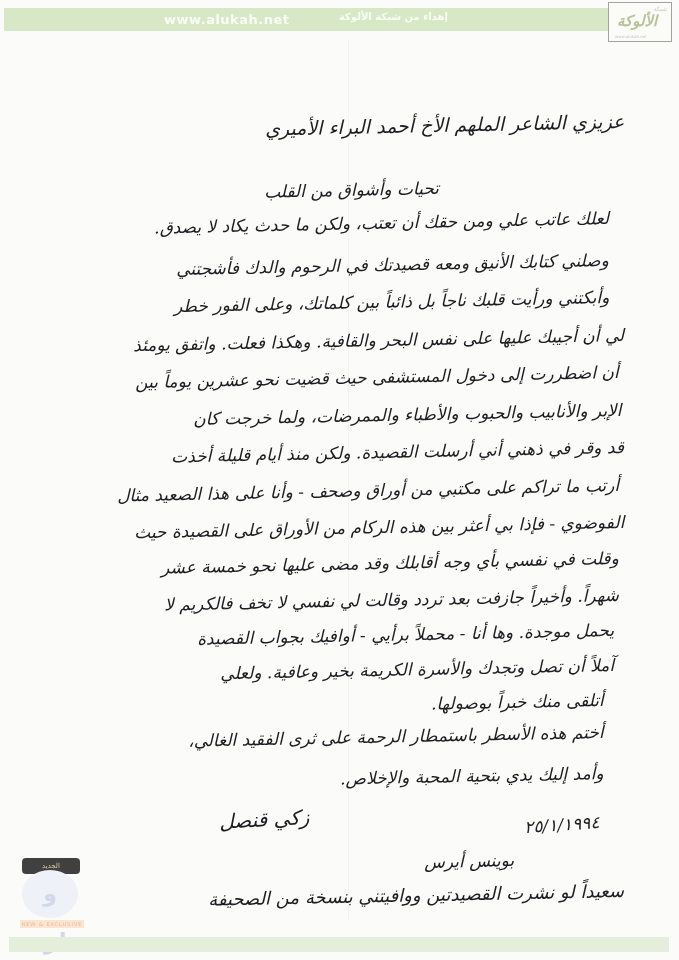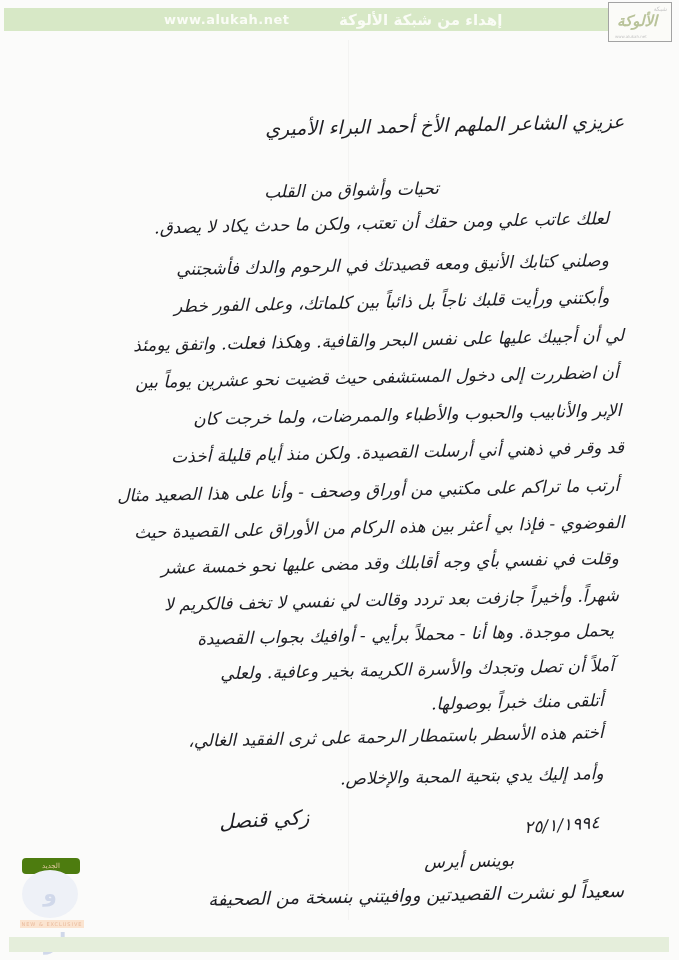--- a/index.html
+++ b/index.html
@@ -13,21 +13,21 @@
       background: #d7e8c6;
     }
     .banner-url {
       position: absolute; left: 160px; top: 4px;
       font-family: "DejaVu Sans", sans-serif; font-weight: bold;
       font-size: 13px; color: #fafcf6; letter-spacing: 0.5px;
     }
     .banner-tagline {
       position: absolute; left: 335px; top: 3px; direction: rtl;
       font-family: "DejaVu Sans", sans-serif; font-weight: bold;
-      font-size: 15px; color: #fafcf6;
+      font-size: 10px; color: #fafcf6;
     }
     .logo-box {
       position: absolute; left: 608px; top: 2px; width: 62px; height: 38px;
       background: #fbfbf8; border: 1px solid #a3a3a3;
     }
     .logo-small {
       position: absolute; right: 4px; top: 2px; font-size: 6px; color: #c9c9c9; direction: rtl;
     }
     .logo-main {
       position: absolute; left: 8px; top: 9px; font-size: 15px; font-weight: bold;
@@ -48,21 +48,21 @@
     }
     .fold {
       position: absolute; left: 348px; top: 40px; width: 1px; height: 880px;
       background: rgba(0,0,0,0.03);
     }
     .watermark {
       position: absolute; left: 10px; top: 852px; width: 82px; height: 80px;
     }
     .wm-ribbon {
       position: absolute; left: 12px; top: 6px; width: 58px; height: 16px;
-      background: #4d7c0f; border-radius: 4px; font-size: 7px; color: #e4c9a0;
+      background: #404040; border-radius: 4px; font-size: 7px; color: #e4c9a0;
       text-align: center; line-height: 16px; direction: rtl;
     }
     .wm-circle {
       position: absolute; left: 12px; top: 18px; width: 56px; height: 48px;
       border-radius: 50%; background: #eef1f7; color: #d0d8ea;
       font-size: 22px; text-align: center; line-height: 48px; font-weight: bold;
     }
     .wm-tag {
       position: absolute; left: 10px; top: 68px; width: 64px; height: 8px;
       background: #fbe4d0; color: #e9b99b; font-size: 5px; text-align: center;

